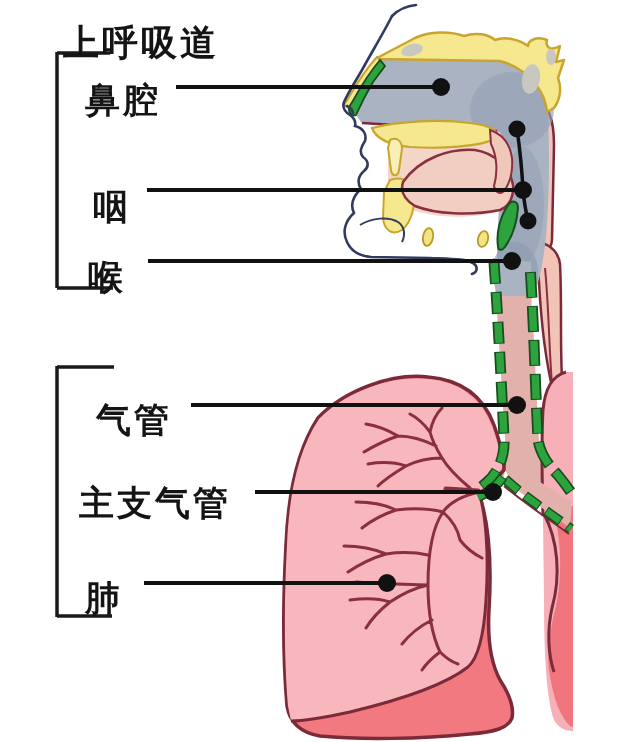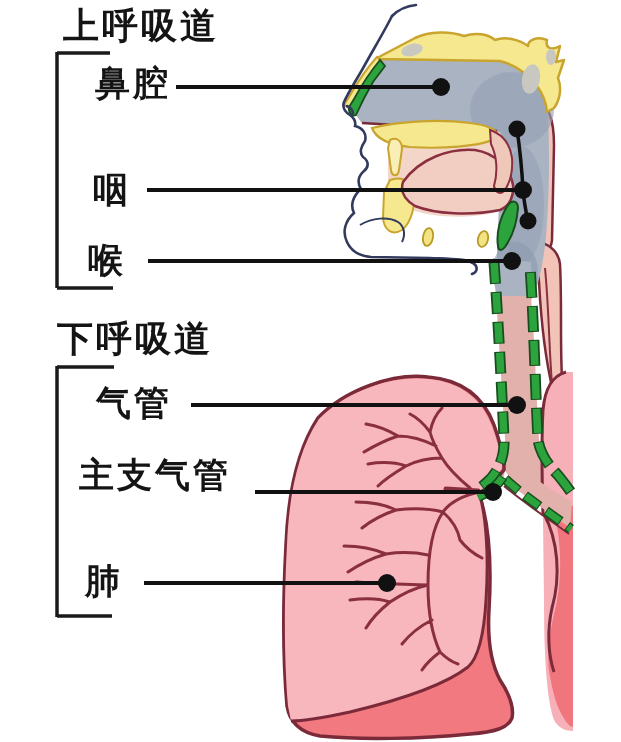--- a/index.html
+++ b/index.html
@@ -13,20 +13,21 @@
   .anat{position:absolute;left:0;top:0;}
   .lbl{
     position:absolute;
     color:#141414;
     font-weight:600;
     font-size:36px;
     line-height:38px;
     letter-spacing:3px;
     white-space:nowrap;
     user-select:none;
+    margin-top:17px;
   }
   .lbl.small{font-size:35px;}
 </style>
 </head>
 <body>
 
 <div class="canvas">
 
   <svg class="anat" width="621" height="742" viewBox="0 0 621 742">
 
@@ -160,27 +161,26 @@
       <circle cx="528" cy="221" r="8.5"></circle>
       <circle cx="512" cy="261" r="9"></circle>
       <circle cx="517" cy="405" r="9"></circle>
       <circle cx="493" cy="492" r="9"></circle>
       <circle cx="387" cy="583" r="9"></circle>
     </g>
   </svg>
 
   <div class="lbl" style="left:63px;top:7px;">上呼吸道</div>
 
-  <div class="lbl small" style="left:95px;top:64px;">鼻腔</div>
+  <div class="lbl small" style="left:85px;top:64px;">鼻腔</div>
 
   <div class="lbl small" style="left:93px;top:171px;">咽</div>
 
   <div class="lbl small" style="left:88px;top:241px;">喉</div>
 
-  <div class="lbl" style="left:57px;top:320px;">下呼吸道</div>
 
   <div class="lbl small" style="left:96px;top:384px;">气管</div>
 
-  <div class="lbl small" style="left:79px;top:456px;">主支气管</div>
+  <div class="lbl small" style="left:79px;top:468px;font-family:Liberation Serif, serif;">主支气管</div>
 
   <div class="lbl small" style="left:85px;top:562px;">肺</div>
 
 </div>
 
 </body></html>

